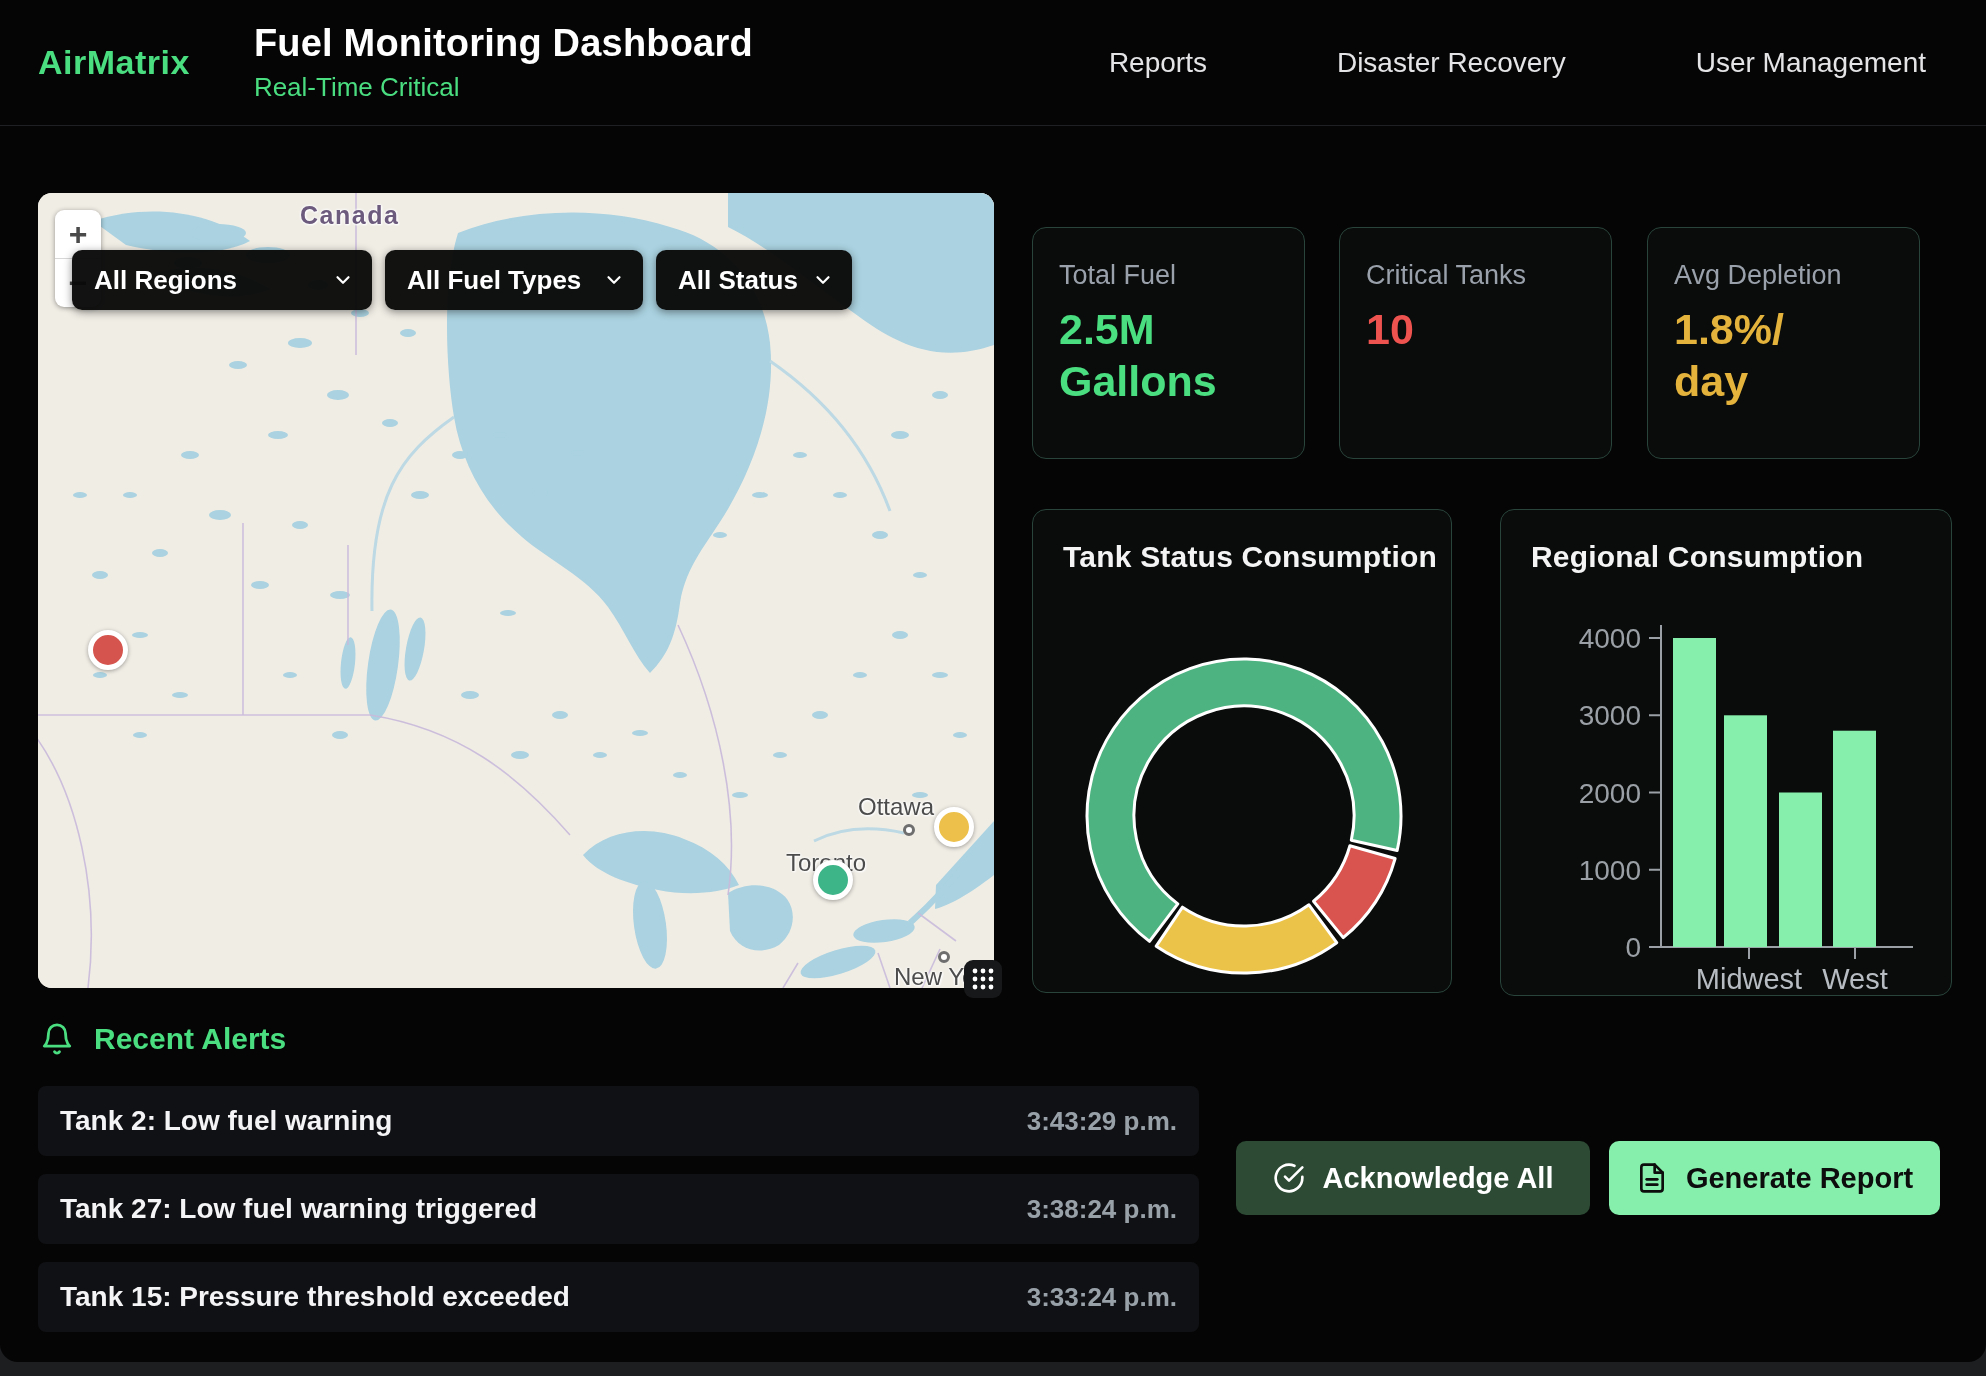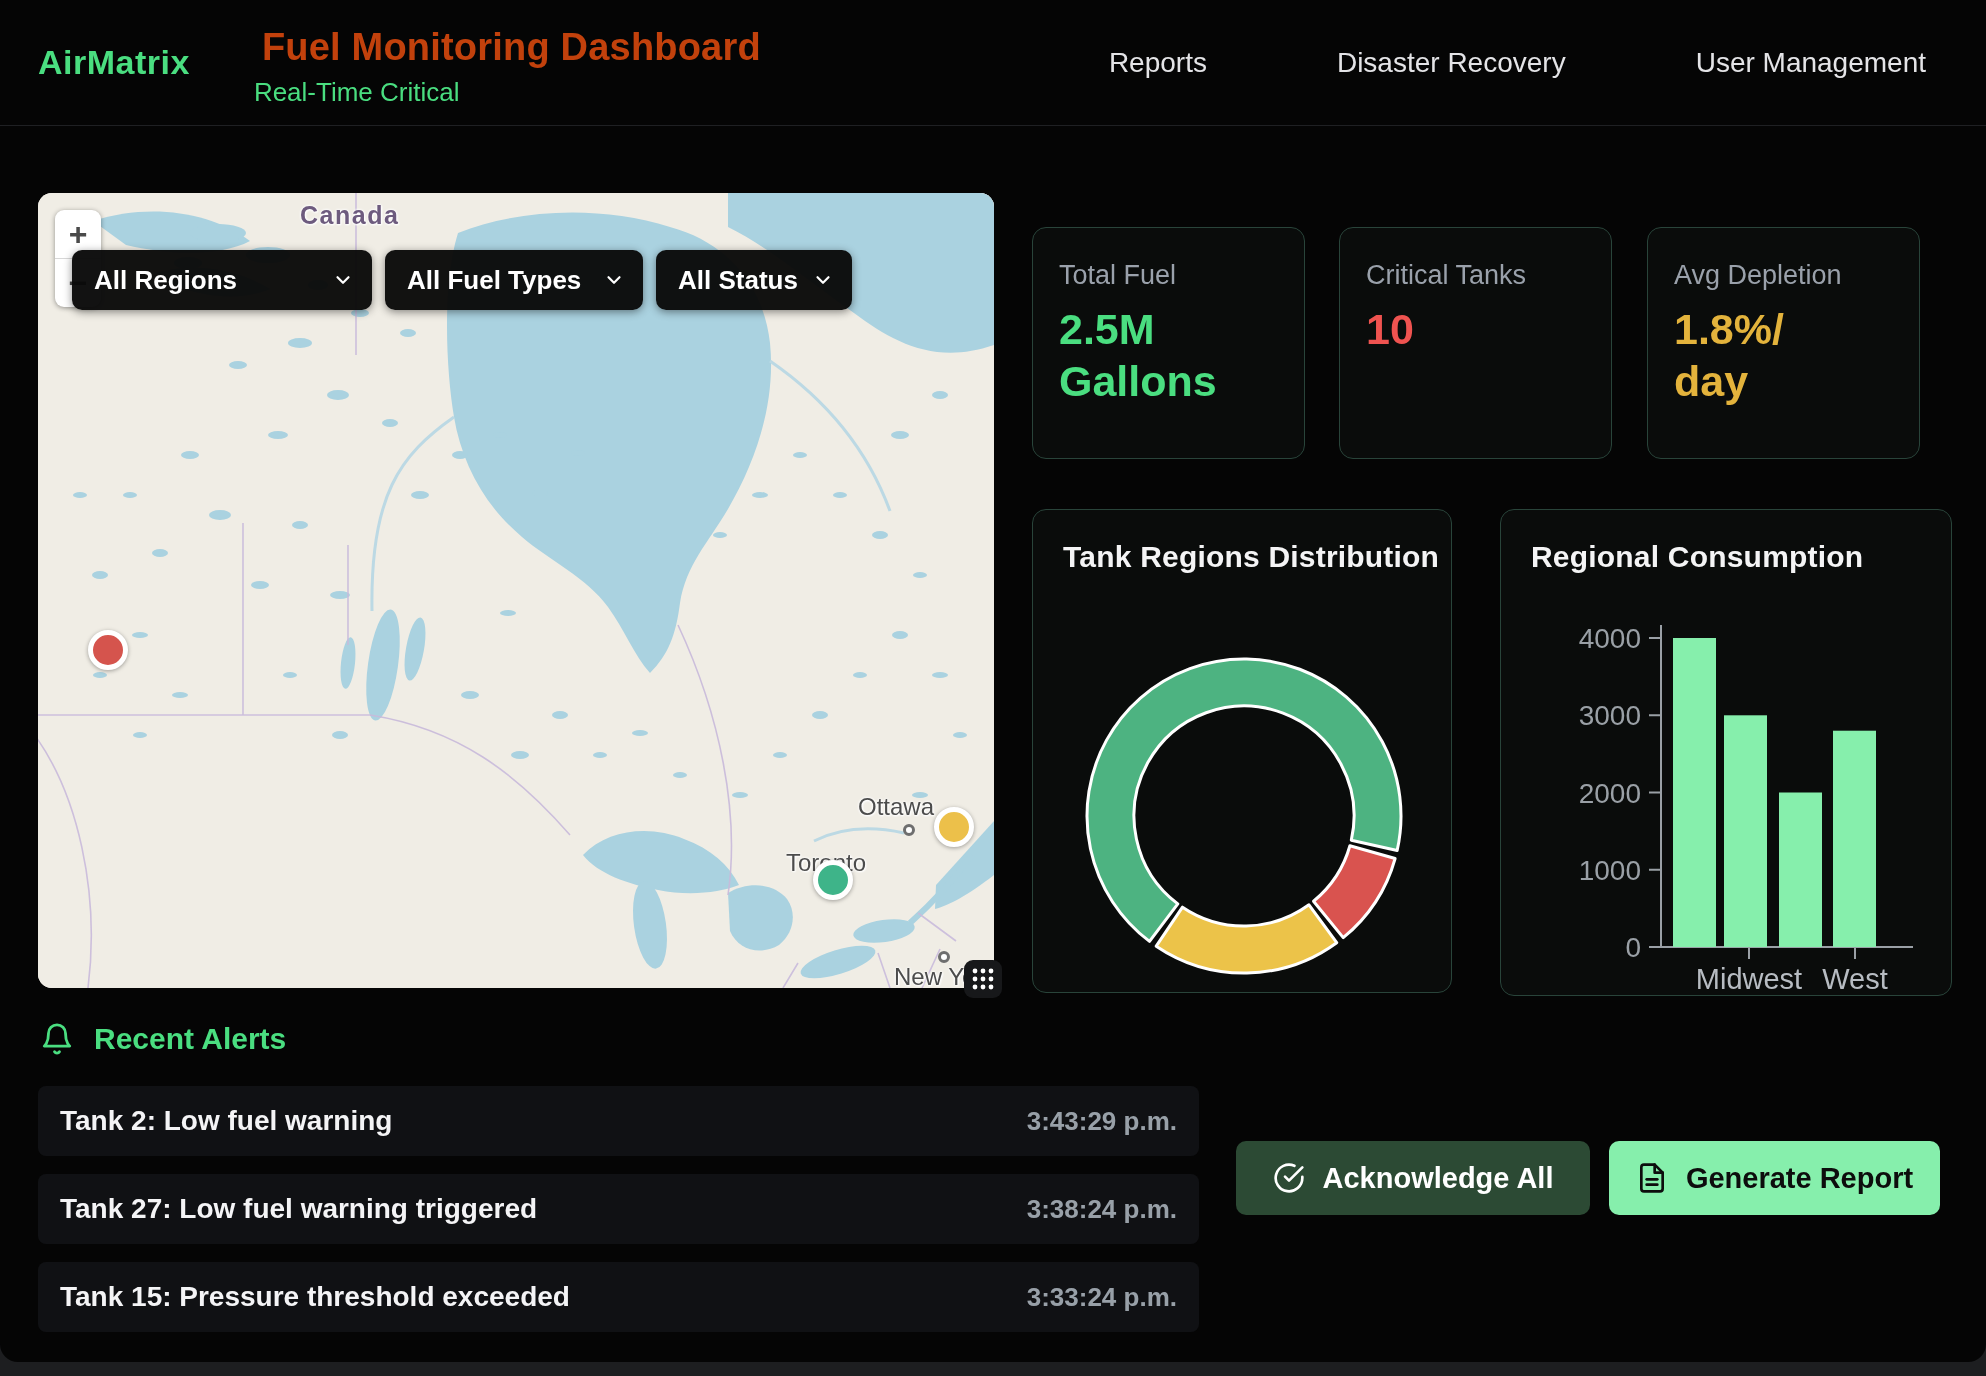--- a/index.html
+++ b/index.html
@@ -10,21 +10,21 @@
   }
   .app{position:relative;width:1986px;height:1362px;background:#050505;
        border-radius:0 0 18px 18px;overflow:hidden;}
 
   
   header{position:absolute;left:0;top:0;width:100%;height:126px;
          display:flex;align-items:center;box-sizing:border-box;
          padding:0 60px 0 38px;border-bottom:1px solid #1f2023;background:#050505;}
   .logo{font-size:34px;font-weight:700;color:#4ade80;letter-spacing:.5px;}
   .title-block{margin-left:64px;}
-  .title-block h1{margin:8px;font-size:38px;font-weight:700;color:#c2410c;letter-spacing:.2px;}
+  .title-block h1{margin:0;font-size:38px;font-weight:700;color:#ffffff;letter-spacing:.2px;}
   .subtitle{margin-top:7px;font-size:26px;font-weight:500;color:#4ade80;}
   nav{margin-left:auto;display:flex;gap:130px;}
   .nav-item{font-size:28px;color:#e4e4e7;cursor:pointer;white-space:nowrap;}
 
   
   .map-panel{position:absolute;left:38px;top:193px;width:956px;height:795px;}
   .map-canvas{position:absolute;inset:0;border-radius:14px;overflow:hidden;background:#f0ede5;}
   .map-canvas svg{position:absolute;inset:0;}
   .map-label{position:absolute;color:#4c4c4c;font-size:24px;font-weight:500;white-space:nowrap;
     text-shadow:0 0 3px #fff,0 0 3px #fff,1px 1px 2px #fff;}
@@ -268,21 +268,21 @@
       <div class="stat-card" style="left: 1647px;">
         <div class="stat-label">Avg Depletion</div>
         <div class="stat-value" style="color: rgb(227, 179, 60);">
           <div>1.8%/</div>
           <div>day</div>
         </div>
       </div>
     </div>
 
   <section class="panel donut-panel">
-    <h2>Tank Regions Distribution</h2>
+    <h2>Tank Status Consumption</h2>
     <svg id="donut" viewBox="0 0 420 420">
         <path d="M 116.52 371.39 A 157 157 0 1 1 364.16 280.52 L 318.31 270.18 A 110 110 0 1 0 144.80 333.85 Z" fill="#4db381" stroke="#ffffff" stroke-width="3" stroke-linejoin="round"></path>
         <path d="M 362.14 288.48 A 157 157 0 0 1 310.23 367.67 L 280.52 331.24 A 110 110 0 0 0 316.90 275.77 Z" fill="#d9534f" stroke="#ffffff" stroke-width="3" stroke-linejoin="round"></path>
         <path d="M 303.73 372.69 A 157 157 0 0 1 123.21 376.16 L 149.49 337.19 A 110 110 0 0 0 275.97 334.77 Z" fill="#ecc349" stroke="#ffffff" stroke-width="3" stroke-linejoin="round"></path>
       </svg>
   </section>
 
   <section class="panel bar-panel">
     <h2>Regional Consumption</h2>
     <svg id="bars" viewBox="0 0 430 400">

